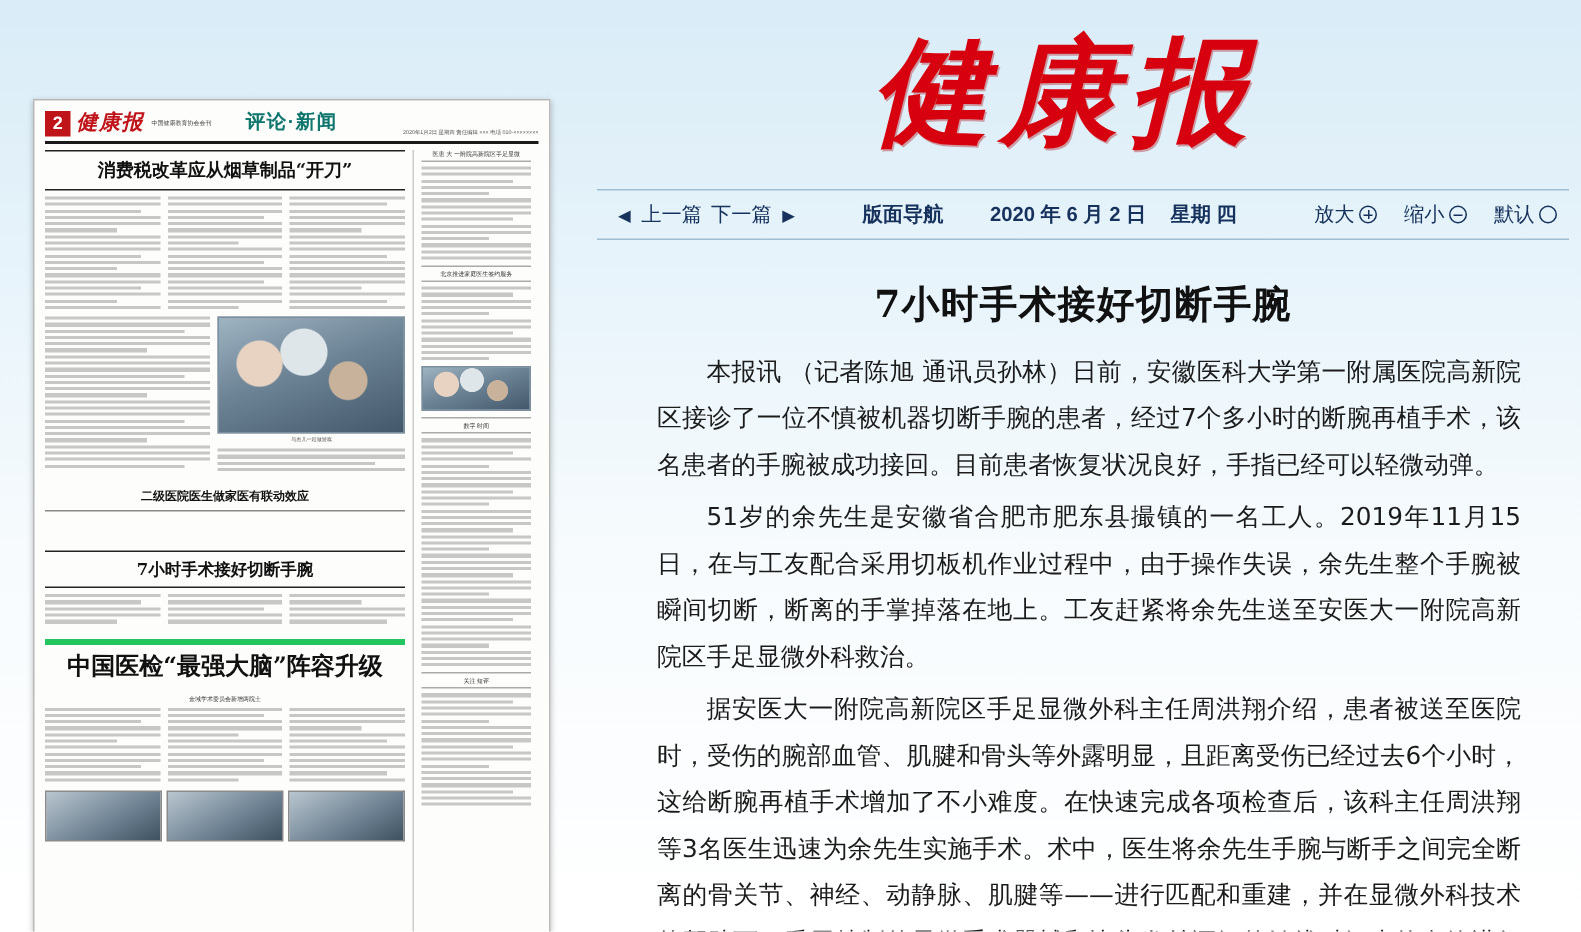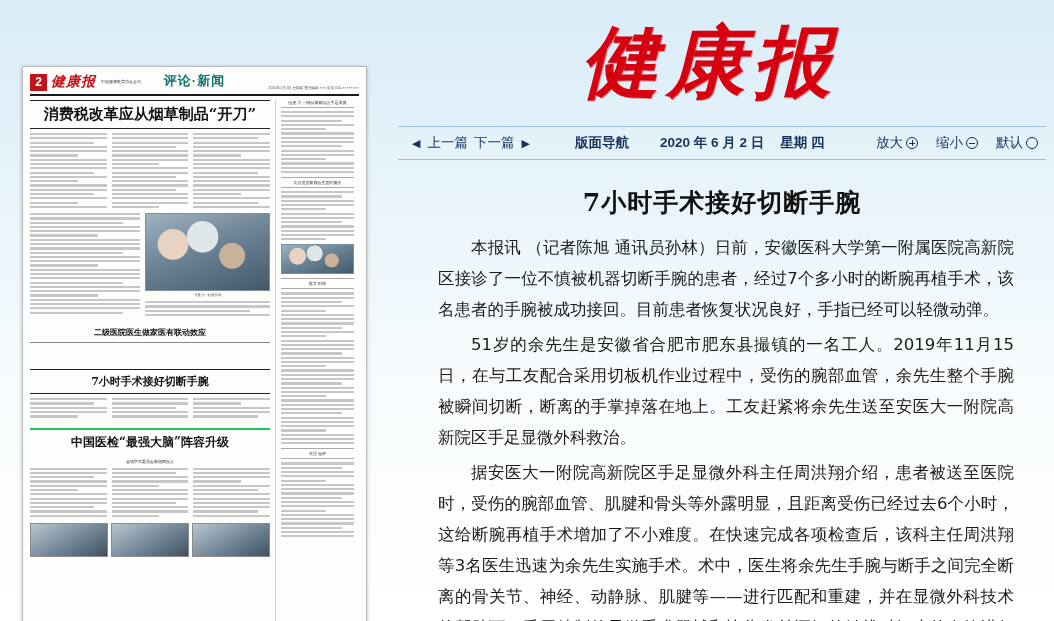--- a/index.html
+++ b/index.html
@@ -71,21 +71,21 @@
 
   .p-headline {
     font-family: "DejaVu Serif", serif;
     font-weight: bold; color: #111;
     text-align: center;
     border-top: 1px solid #222;
     border-bottom: 1px solid #222;
     padding: 4px 0;
     margin-bottom: 4px;
   }
-  .p-headline.h1 { font-size: 15px; }
+  .p-headline.h1 { font-size: 12px; }
   .p-headline.h2 { font-size: 11px; border: none; border-top: 1px solid #222; border-bottom: 1px solid #222;}
   .p-headline.h3 { font-size: 10px; }
   .p-headline.h4 { font-size: 11px; }
   .p-sub { font-size: 4px; color: #333; text-align: center; margin-top: 2px;}
   .txtline { height: 2.2px; background: #9a9a9a; margin-bottom: 2.1px; opacity: .55;}
   .txtline.short { width: 62%; }
   .txtline.mid { width: 84%; }
 
   .colsplit { display: flex; gap: 5px; }
   .colsplit > div { flex: 1; }
@@ -341,21 +341,21 @@
             </div>
             <div>
               <div class="txtline"></div>
                 <div class="txtline short"></div>
                 <div class="txtline"></div>
               <div class="txtline"></div>
                 <div class="txtline mid"></div>
             </div>
           </div>
 
-          <div class="p-headline h4" style="margin-top:8px;font-size:12px;border-top:2px solid #22c55e;border-bottom:none">中国医检“最强大脑”阵容升级</div>
+          <div class="p-headline h4" style="margin-top:8px;font-size:16px;border-top:4px solid #22c55e;border-bottom:none">中国医检“最强大脑”阵容升级</div>
           <div class="p-sub">金域学术委员会新增两院士</div>
 
           <div class="colsplit" style="margin-top:4px">
             <div>
               <div class="txtline"></div>
                 <div class="txtline"></div>
                 <div class="txtline mid"></div>
               <div class="txtline"></div>
                 <div class="txtline"></div>
                 <div class="txtline short"></div>
@@ -528,18 +528,18 @@
         <span><span class="lbl">放大</span><i class="ic-circ plus"></i></span>
         <span><span class="lbl">缩小</span><i class="ic-circ minus"></i></span>
         <span><span class="lbl">默认</span><i class="ic-circ"></i></span>
       </div>
     </div>
 
     <div class="art-title">7小时手术接好切断手腕</div>
 
     <div class="art-body">
       <p>本报讯 （记者陈旭 通讯员孙林）日前，安徽医科大学第一附属医院高新院区接诊了一位不慎被机器切断手腕的患者，经过7个多小时的断腕再植手术，该名患者的手腕被成功接回。目前患者恢复状况良好，手指已经可以轻微动弹。</p>
-      <p>51岁的余先生是安徽省合肥市肥东县撮镇的一名工人。2019年11月15日，在与工友配合采用切板机作业过程中，受伤的腕部血管，余先生整个手腕被瞬间切断，断离的手掌掉落在地上。工友赶紧将余先生送至安医大一附院高新院区手足显微外科救治。</p>
+      <p>51岁的余先生是安徽省合肥市肥东县撮镇的一名工人。2019年11月15日，在与工友配合采用切板机作业过程中，由于操作失误，余先生整个手腕被瞬间切断，断离的手掌掉落在地上。工友赶紧将余先生送至安医大一附院高新院区手足显微外科救治。</p>
       <p>据安医大一附院高新院区手足显微外科主任周洪翔介绍，患者被送至医院时，受伤的腕部血管、肌腱和骨头等外露明显，且距离受伤已经过去6个小时，这给断腕再植手术增加了不小难度。在快速完成各项检查后，该科主任周洪翔等3名医生迅速为余先生实施手术。术中，医生将余先生手腕与断手之间完全断离的骨关节、神经、动静脉、肌腱等——进行匹配和重建，并在显微外科技术的帮助下，采用特制的显微手术器械和比头发丝还细的针线对细小的血管进行缝合。整个手术从15时持续到22时多，累计7个多小时，最终实现了患者腕部所有结构全部吻合。</p>
     </div>
 
   </div>
 </div>
 
 </body></html>

